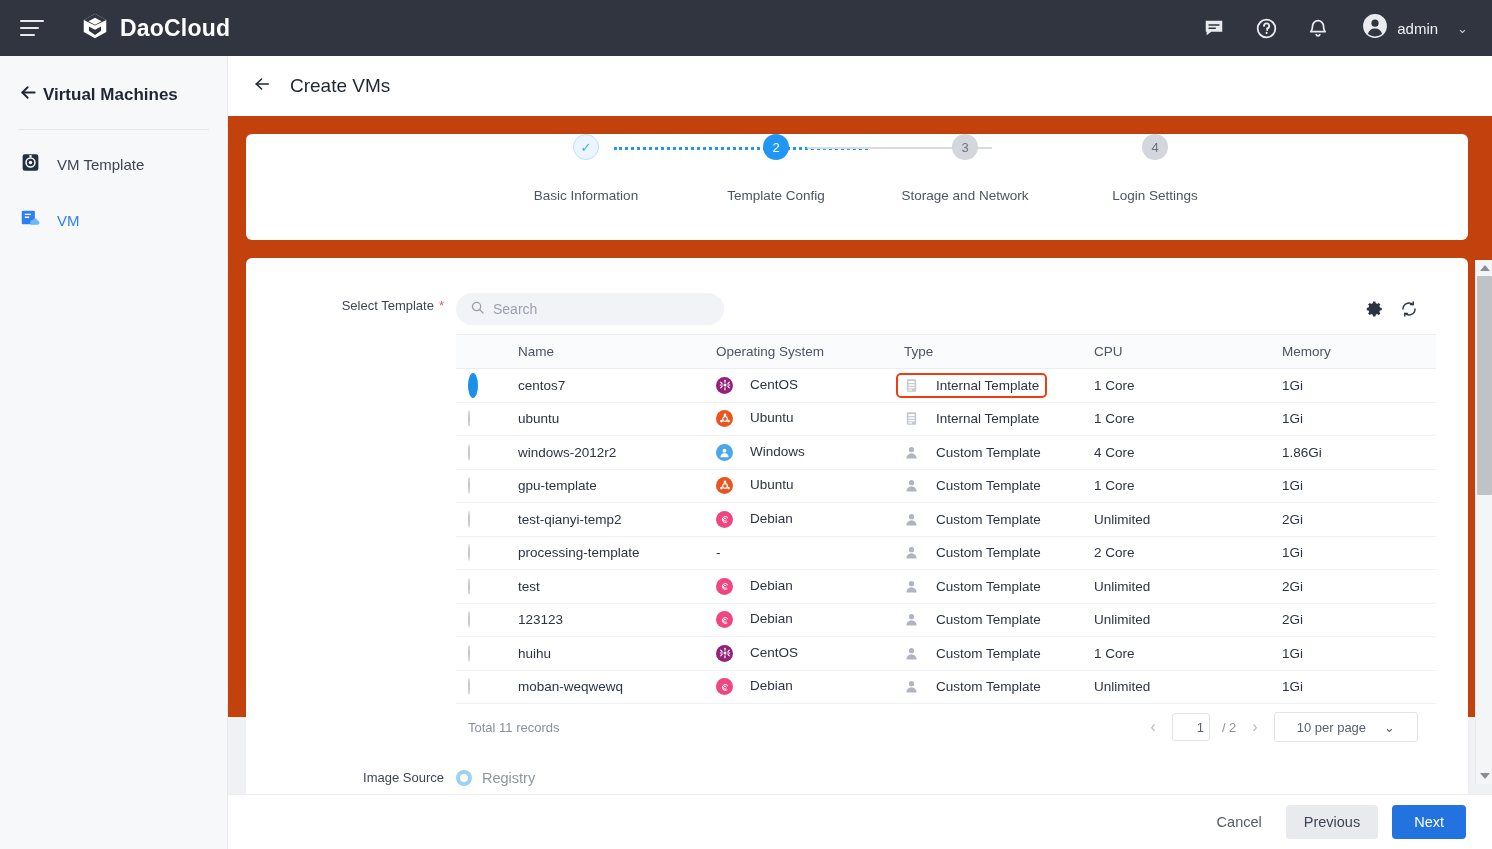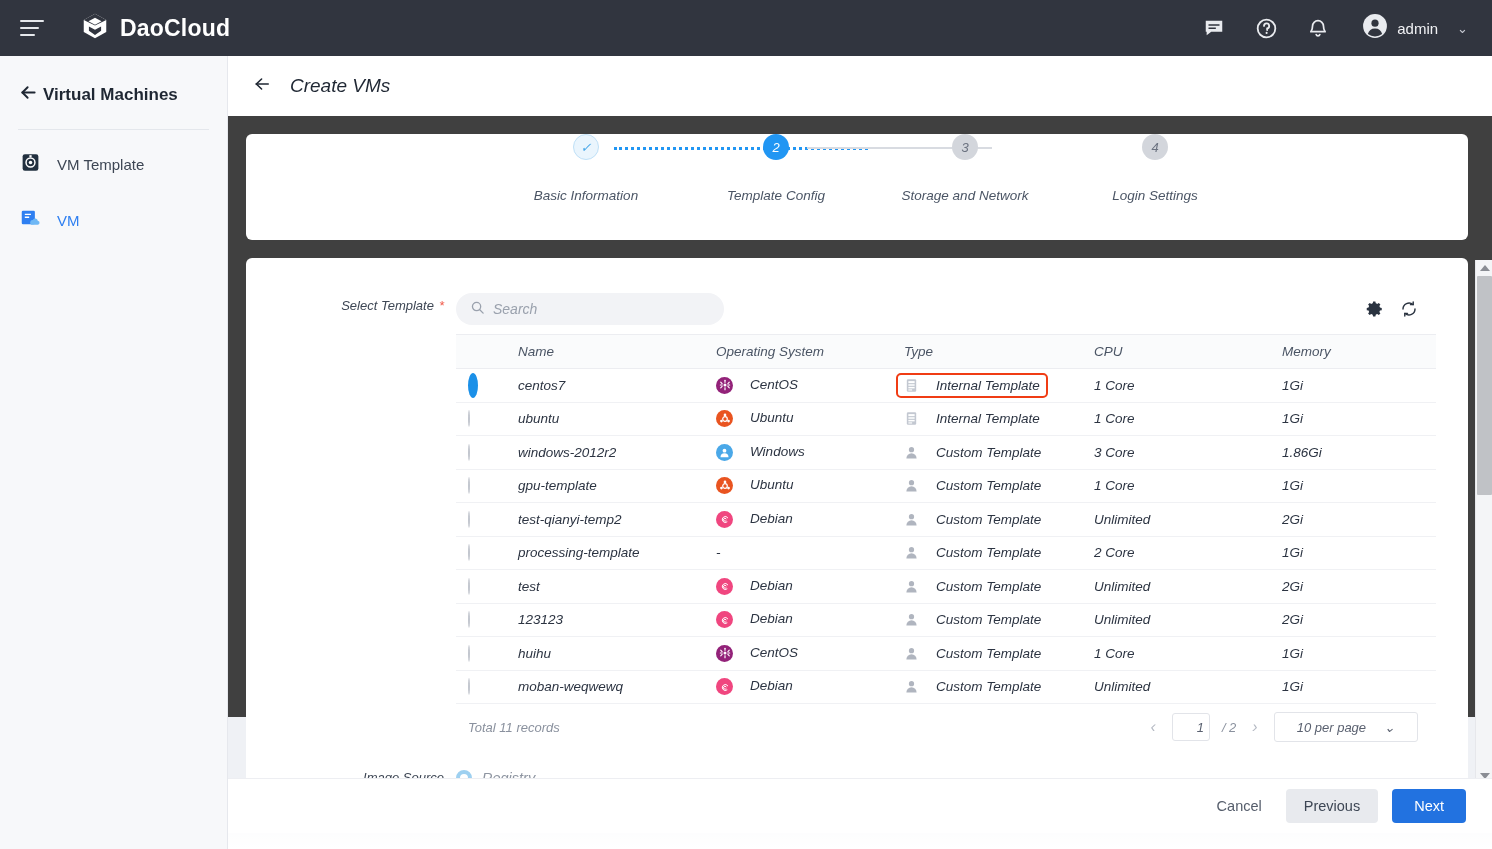--- a/index.html
+++ b/index.html
@@ -39,21 +39,21 @@
     border-right: 1px solid #e6e8ed;
   }
   .side-head { display: flex; align-items: center; gap: 4px; padding: 26px 0 0 18px; cursor: pointer; }
   .side-head-title { font-size: 17px; font-weight: bold; color: #1f2733; }
   .side-divider { height: 1px; background: #e4e7ec; margin: 22px 18px 0 18px; }
   .side-item { display: flex; align-items: center; gap: 16px; padding: 0 0 0 20px; height: 44px; margin-top: 12px; cursor: pointer; }
   .side-item-label { font-size: 15px; color: #3d4654; }
   .side-item.active .side-item-label { color: #2e7ff1; }
 
   
-  .content { position: absolute; top: 56px; left: 228px; width: 1264px; height: 661px; background: #404040; font-style: italic; }
+  .content { position: absolute; top: 56px; left: 228px; width: 1264px; height: 661px; background: #c2410c; }
   .page-head {
     position: absolute; top: 0; left: 0; width: 1264px; height: 60px;
     background: #fff; display: flex; align-items: center; gap: 18px; padding-left: 24px;
   }
   .page-title { font-size: 19px; color: #1f2733; font-weight: normal; }
 
   .scrollarea { position: absolute; top: 60px; left: 0; width: 1264px; height: 733px; overflow: hidden; }
 
   .card {
     background: #fff; border-radius: 6px; margin: 18px 24px 0 18px;
@@ -121,21 +121,21 @@
 
   
   .fade {
     position: absolute; left: 0; bottom: 0; width: 1264px; height: 42px;
     background: linear-gradient(to bottom, rgba(255,255,255,0) 0%, rgba(255,255,255,0.85) 55%, #fff 100%);
     pointer-events: none; z-index: 9;
   }
 
   
   .footer {
-    position: absolute; left: 228px; bottom: 16px; width: 1264px; height: 55px;
+    position: absolute; left: 228px; bottom: 0; width: 1264px; height: 55px;
     background: #fff; border-top: 1px solid #edeef2;
     display: flex; align-items: center; justify-content: flex-end; gap: 14px; padding-right: 26px;
     z-index: 30;
   }
   .btn { height: 34px; border-radius: 4px; font-size: 14.5px; display: flex; align-items: center; justify-content: center; cursor: pointer; }
   .btn-text { color: #555d6b; padding: 0 10px; }
   .btn-sec { background: #e8eaee; color: #3d4654; padding: 0 18px; }
   .btn-pri { background: #2272e0; color: #fff; padding: 0 22px; }
 
   
@@ -407,21 +407,21 @@
                   </td>
                   <td>
                     <span class="cell-flex">
                       <span class="type-ico"><svg width="15" height="15" viewBox="0 0 24 24" fill="#b0b5bf">
                           <circle cx="12" cy="7.4" r="4.2"></circle>
                           <path d="M3.8 21.5a8.2 8.2 0 0 1 16.4 0z"></path>
                         </svg></span>
                       <span>Custom Template</span>
                     </span>
                   </td>
-                  <td>3 Core</td>
+                  <td>4 Core</td>
                   <td>1.86Gi</td>
                 </tr>
                 <tr>
                   <td class="sel-col"><span class="radio"></span></td>
                   <td>gpu-template</td>
                   <td>
                     <span class="cell-flex">
                       <span class="os-ico" style="background:#e95420">
                         <svg width="12" height="12" viewBox="0 0 24 24">
                           <circle cx="12" cy="12" r="4.6" fill="none" stroke="#fff" stroke-width="2.4"></circle>

